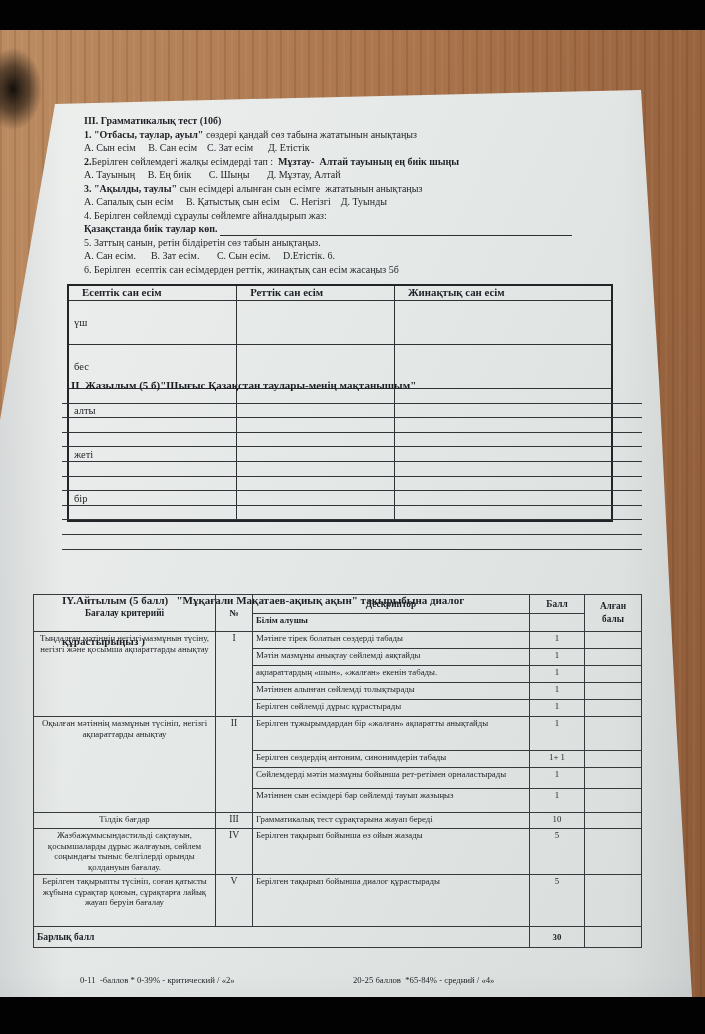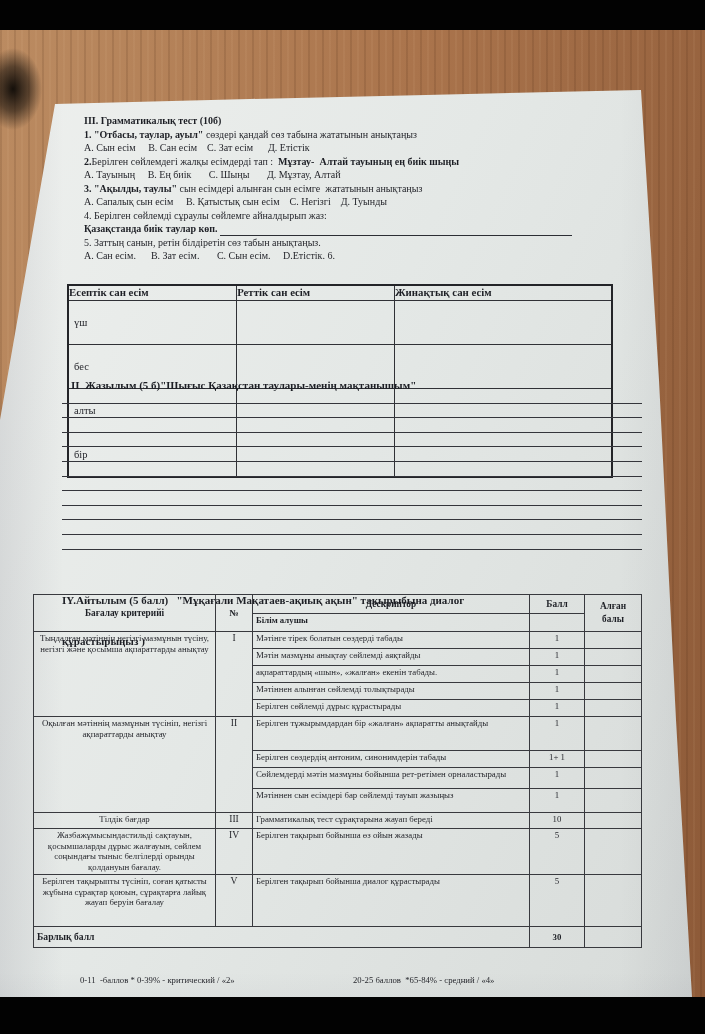--- a/index.html
+++ b/index.html
@@ -28,21 +28,21 @@
   
   .grammar{position:absolute;left:84px;top:114px;width:562px;font-size:10px;line-height:13.55px;}
   .qline{white-space:pre-wrap;}
   .gt-heading{font-weight:bold;color:#1d1f25;white-space:pre;}
   .answer{display:flex;align-items:flex-end;height:13.55px;}
   .blank{display:inline-block;width:352px;border-bottom:1px solid #2c2e34;height:11px;margin-left:2px;}
 
   
   #table1{position:absolute;left:67px;top:284px;width:546px;border-collapse:collapse;border:2px solid #232428;table-layout:fixed;}
   #table1 col.c1{width:31%}#table1 col.c2{width:29%}#table1 col.c3{width:40%}
-  #table1 th{height:15px;border:1px solid #303136;text-align:left;font-size:10.8px;padding:0 0 1px 0;font-weight:bold;color:#1d1f25;}
+  #table1 th{height:15px;border:1px solid #303136;text-align:left;font-size:10.8px;padding:0 0 1px 13px;font-weight:bold;color:#1d1f25;}
   #table1 td{height:14.5px;border:1px solid #303136;font-size:10.5px;padding:16px 5px;}
 
   
   .writing-h{position:absolute;left:71px;top:379px;font-weight:bold;font-size:11px;white-space:pre;color:#1d1f25;}
   #wlines{position:absolute;left:62px;top:389px;width:580px;}
   .wline{height:14.6px;border-bottom:1px solid #34353b;}
 
   
   .speaking-h{position:absolute;left:62px;top:566px;width:545px;font-weight:bold;font-size:11px;line-height:13.8px;white-space:pre-wrap;color:#1d1f25;}
 
@@ -83,20 +83,21 @@
           <div class="qline"><b>1. "Отбасы, таулар, ауыл" </b><span>сөздері қандай сөз табына жататынын анықтаңыз</span></div>
           <div class="qline opts">А. Сын есім     В. Сан есім    С. Зат есім      Д. Етістік</div>
           <div class="qline"><b>2.</b><span>Берілген сөйлемдегі жалқы есімдерді тап :  </span><b>Мұзтау-  Алтай тауының ең биік шыңы</b></div>
           <div class="qline opts">А. Тауының     В. Ең биік       С. Шыңы       Д. Мұзтау, Алтай</div>
           <div class="qline"><b>3. "Ақылды, таулы" </b><span>сын есімдері алынған сын есімге  жататынын анықтаңыз</span></div>
           <div class="qline opts">А. Сапалық сын есім     В. Қатыстық сын есім    С. Негізгі    Д. Туынды</div>
           <div class="qline"><span>4. </span><span>Берілген сөйлемді сұраулы сөйлемге айналдырып жаз:</span></div>
           <div class="qline answer"><b>Қазақстанда биік таулар көп.</b><span class="blank"></span></div>
           <div class="qline"><span>5. </span><span>Заттың санын, ретін білдіретін сөз табын анықтаңыз.</span></div>
           <div class="qline opts">А. Сан есім.      В. Зат есім.       С. Сын есім.     D.Етістік. 6.</div>
+          <div class="qline"><span>6. </span><span>Берілген  есептік сан есімдерден реттік, жинақтық сан есім жасаңыз 5б</span></div>
         </div>
     </div>
 
     <table id="table1">
       <colgroup>
           <col class="c1">
           <col class="c2">
           <col class="c3">
         </colgroup>
     <tbody>
@@ -110,20 +111,25 @@
             <td></td>
             <td></td>
           </tr>
           <tr>
             <td>бес</td>
             <td></td>
             <td></td>
           </tr>
           <tr>
             <td>алты</td>
+            <td></td>
+            <td></td>
+          </tr>
+          <tr>
+            <td>жеті</td>
             <td></td>
             <td></td>
           </tr>
           <tr>
             <td>бір</td>
             <td></td>
             <td></td>
           </tr>
         </tbody>
       </table>

